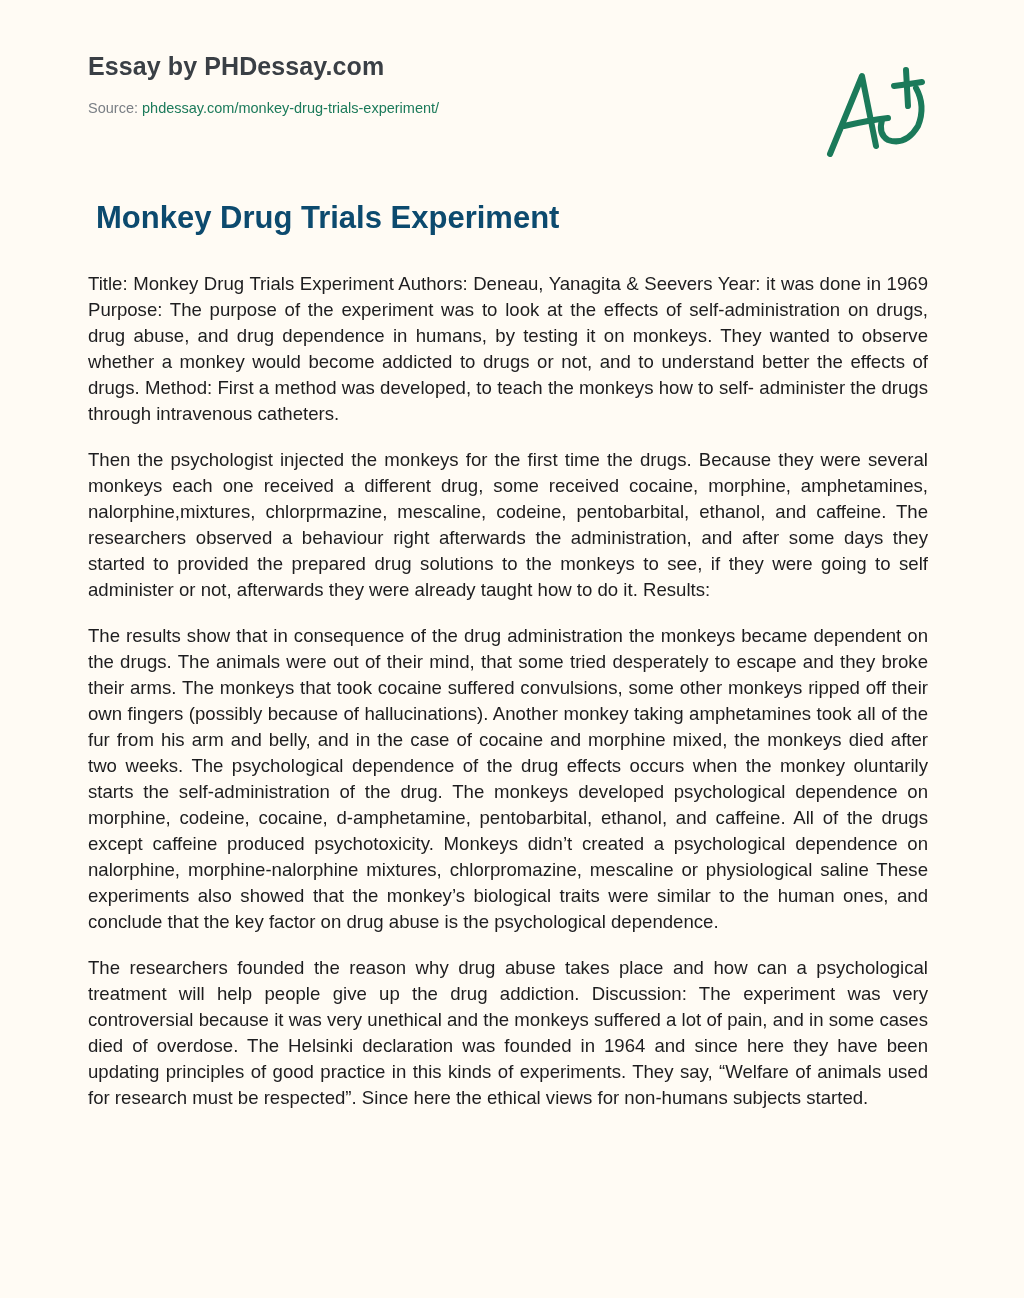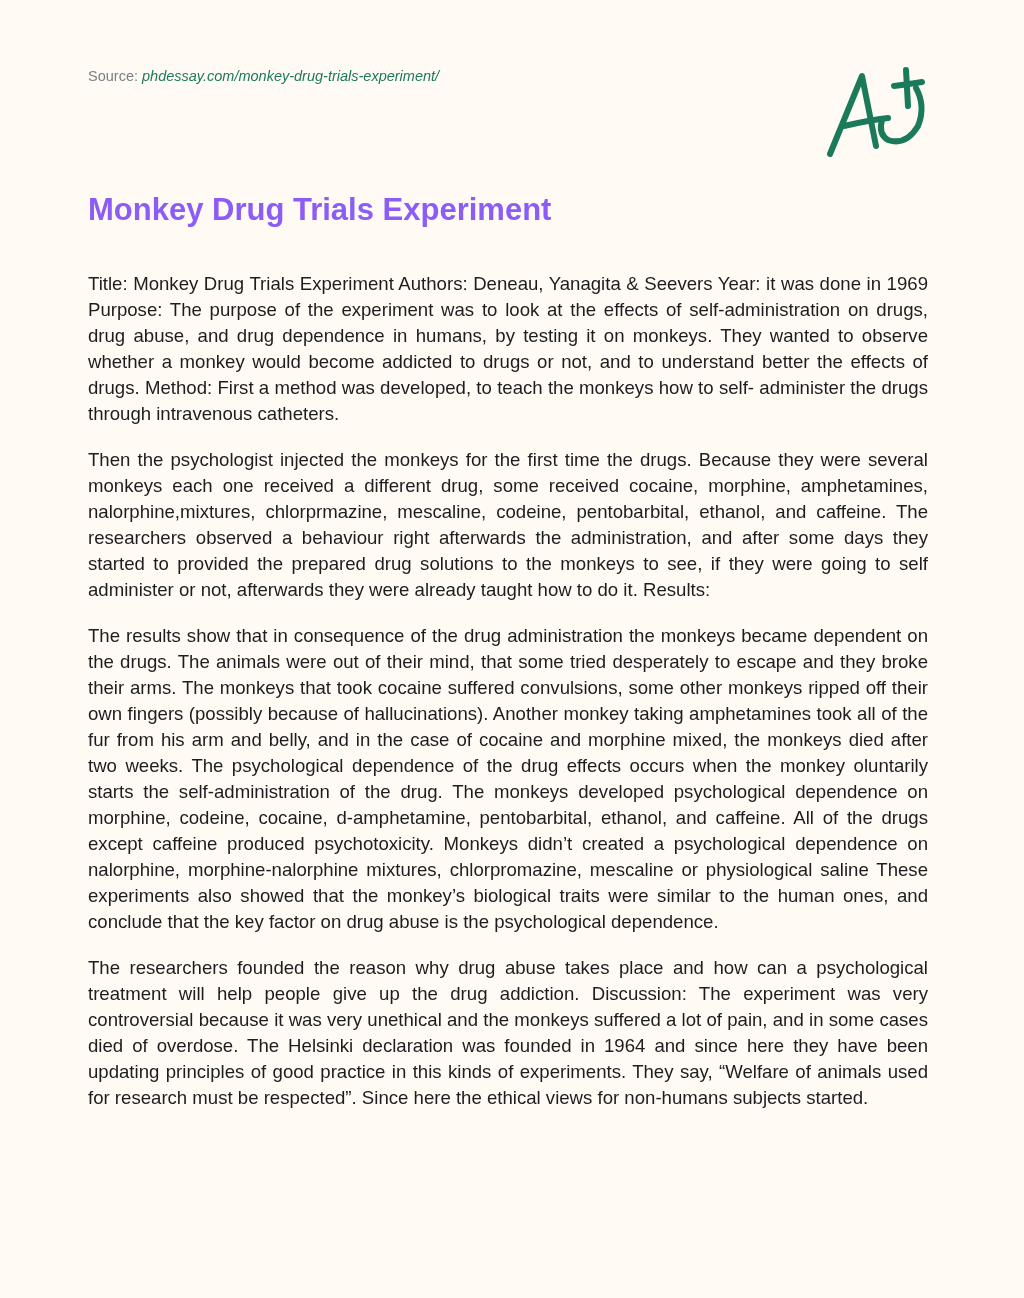--- a/index.html
+++ b/index.html
@@ -6,35 +6,36 @@
   body {
     width: 1024px; height: 1298px; overflow: hidden;
     background: #fffbf4;
     font-family: "Liberation Sans", "DejaVu Sans", sans-serif;
     color: #1d1d1f;
     position: relative;
   }
   .header { position: absolute; left: 88px; top: 50px; right: 0; }
   .brand { font-size: 25px; font-weight: bold; color: #3a3f45; letter-spacing: 0.1px; margin: 0; line-height: 32px; }
   .source { margin-top: 17px; font-size: 14.5px; color: #7a7f85; line-height: 18px; }
-  .source a { color: #1b7a5a; text-decoration: none; font-style: italic; }
+  .source a { color: #1b7a5a; text-decoration: none; }
   .logo { position: absolute; left: 822px; top: 62px; width: 110px; height: 100px; }
-  .title { position: absolute; left: 88px; top: 190px; margin: 0; font-size: 31px; font-weight: bold; color: #8b5cf6; line-height: 40px; }
+  .title { position: absolute; left: 88px; top: 190px; margin: 8px; font-size: 31px; font-weight: bold; color: #0c4a6e; line-height: 40px; }
   .content { position: absolute; left: 88px; top: 271px; width: 848px; }
   .content p {
     margin: 0 8px 20px 0;
     font-size: 18.6px; line-height: 26px; color: #1d1d1f;
     text-align: justify;
   }
   .content p.cut { height: 13px; overflow: hidden; margin-top: 8px; }
 </style>
 </head>
 <body>
 
 <div class="header">
+  <h2 class="brand">Essay by PHDessay.com</h2>
   <div class="source">
     <span>Source: </span><a href="#">phdessay.com/monkey-drug-trials-experiment/</a>
   </div>
 </div>
 
 <div class="logo">
   <svg width="110" height="100" viewBox="0 0 110 100" fill="none" stroke="#1b7a5a" stroke-width="6" stroke-linecap="round" stroke-linejoin="round">
     <path d="M8 92 L40 14 L54 84"></path>
     <path d="M22 64 Q48 58 66 56"></path>
     <path d="M84 8 L86 44"></path>

